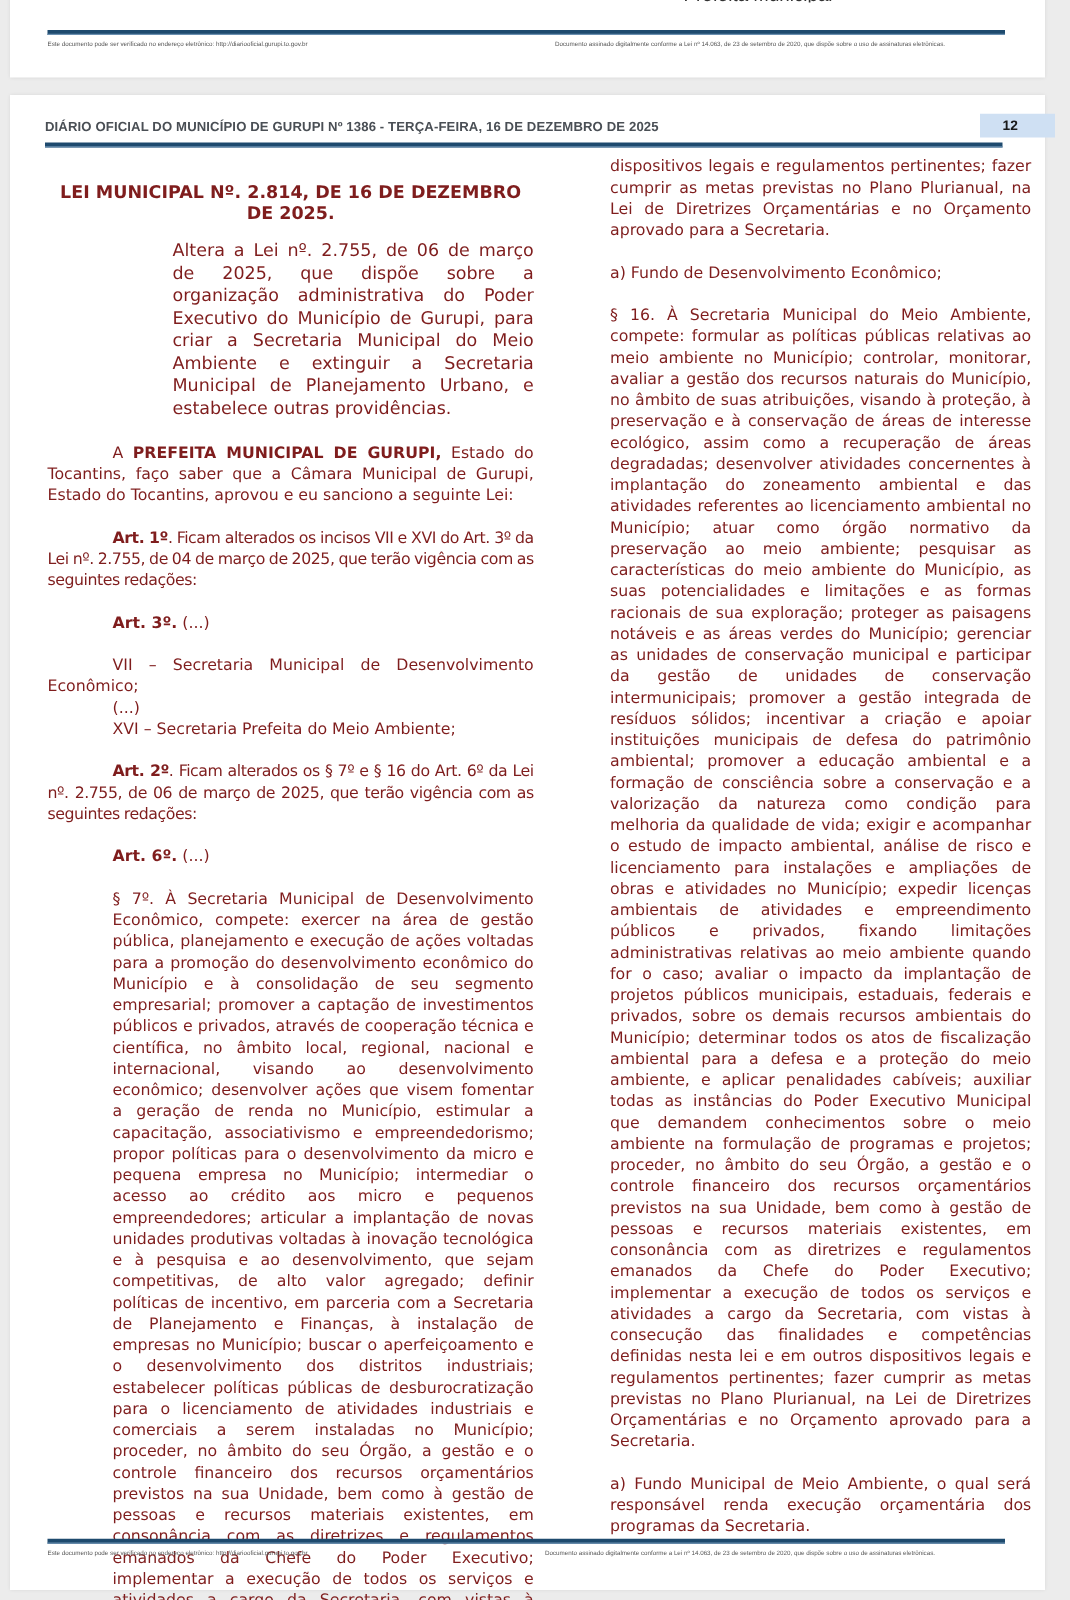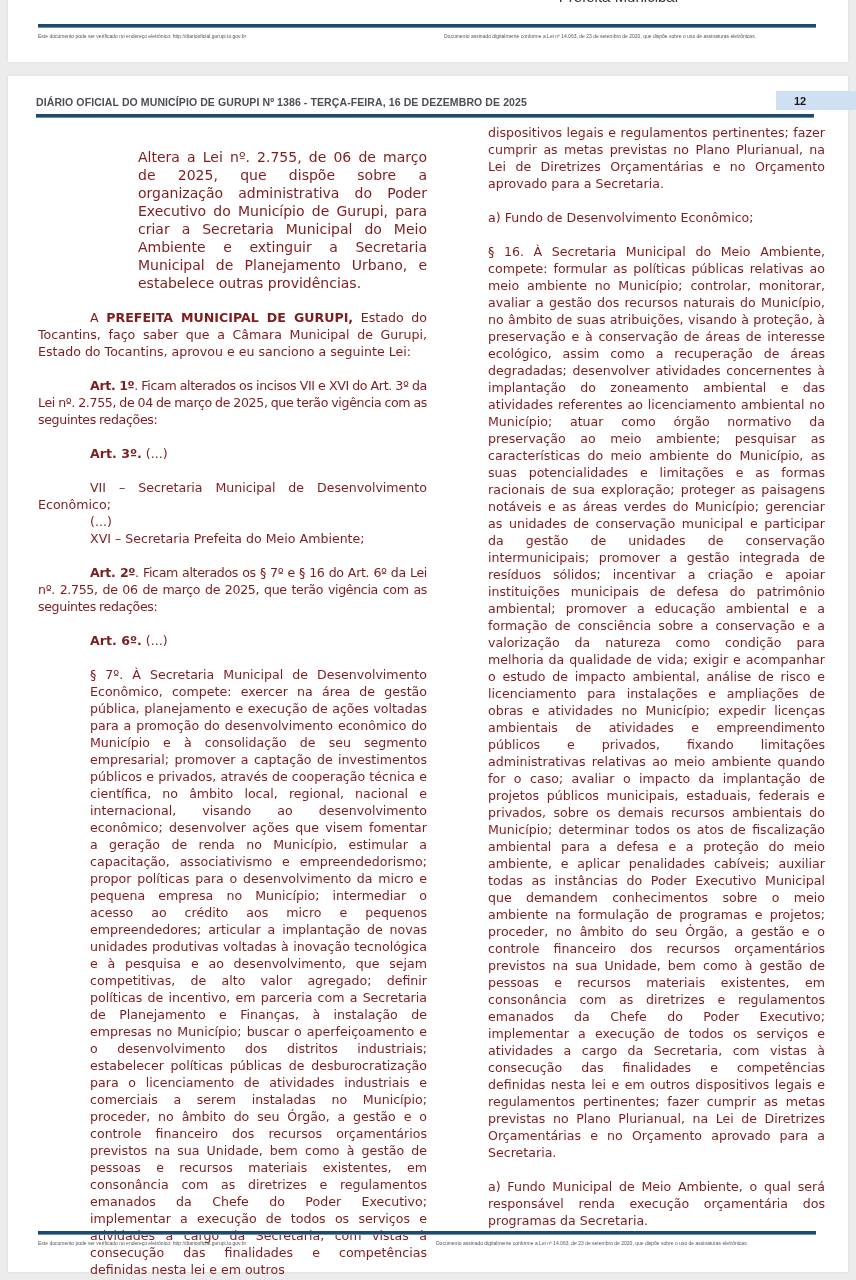--- a/index.html
+++ b/index.html
@@ -4,21 +4,21 @@
 <style>
   html, body { margin: 0; padding: 0; }
   body {
     width: 856px; height: 1280px; overflow: hidden;
     background: #ececec;
     font-family: "Liberation Sans", sans-serif;
     color: #1a1a1a;
     position: relative;
   }
   .page {
-    position: absolute; left: 8px; right: 8px; background: #fff;
+    position: absolute; left: 8px; right: 20px; background: #fff;
     box-shadow: 0 0 3px rgba(0,0,0,0.08);
   }
   .page-top { top: -10px; height: 72px; }
   .page-main { top: 76px; height: 1196px; }
 
   .prev-title {
     position: absolute; right: 170px; top: 2px;
     font-size: 15px; color: #333; line-height: 10px; height: 10px; overflow: hidden;
   }
   .rule {
@@ -28,21 +28,21 @@
   .footer-text {
     position: absolute; font-size: 5px; color: #555; white-space: nowrap;
     transform-origin: left top;
   }
 
   .header-title {
     position: absolute; left: 28px; top: 20px; font-size: 10.5px; font-weight: bold;
     color: #4a4f55; letter-spacing: 0.1px; white-space: nowrap;
   }
   .page-num {
-    position: absolute; right: -8px; top: 15px; width: 80px; height: 19px;
+    position: absolute; right: -8px; top: 15px; width: 60px; height: 19px;
     background: #cfe0f3; font-size: 11px; font-weight: bold; color: #1a1a1a;
     display: flex; align-items: center; padding-left: 10px; box-sizing: border-box;
     justify-content: flex-start;
   }
   .page-num span { margin-left: 8px; }
 
   .col {
     position: absolute; font-family: "DejaVu Sans", sans-serif;
     font-size: 12.6px; line-height: 17px; color: #7f1d1d;
   }
@@ -74,20 +74,21 @@
 </div>
 
 <div class="page page-main">
   <div class="header-title">DIÁRIO OFICIAL DO MUNICÍPIO DE GURUPI  Nº 1386 - TERÇA-FEIRA, 16 DE DEZEMBRO DE 2025</div>
   <div class="page-num">
       <span>12</span>
     </div>
   <div class="rule" style="top:38px; left:28px; right:34px;"></div>
 
   <div class="col col-left">
+    <p class="law-title">LEI MUNICIPAL Nº. 2.814, DE 16 DE DEZEMBRO DE 2025.</p>
     <p class="ementa">Altera a Lei nº. 2.755, de 06 de março de 2025, que dispõe sobre a organização administrativa do Poder Executivo do Município de Gurupi, para criar a Secretaria Municipal do Meio Ambiente e extinguir a Secretaria Municipal de Planejamento Urbano, e estabelece outras providências.</p>
     <div class="gap"></div>
     <p class="first-indent"><span>A </span><span class="bi">PREFEITA MUNICIPAL DE GURUPI,</span><span> Estado do Tocantins, faço saber que a Câmara Municipal de Gurupi, Estado do Tocantins, aprovou e eu sanciono a seguinte Lei:</span></p>
     <div class="gap"></div>
     <p class="first-indent compact"><span class="bi">Art. 1º</span><span>. Ficam alterados os incisos VII e XVI do Art. 3º da Lei nº. 2.755, de 04 de março de 2025, que terão vigência com as seguintes redações:</span></p>
     <div class="gap"></div>
     <p class="indent"><span class="bi">Art. 3º.</span><span> (...)</span></p>
     <div class="gap"></div>
     <p class="first-indent">VII – Secretaria Municipal de Desenvolvimento Econômico;</p>
     <p class="indent">(...)</p>

